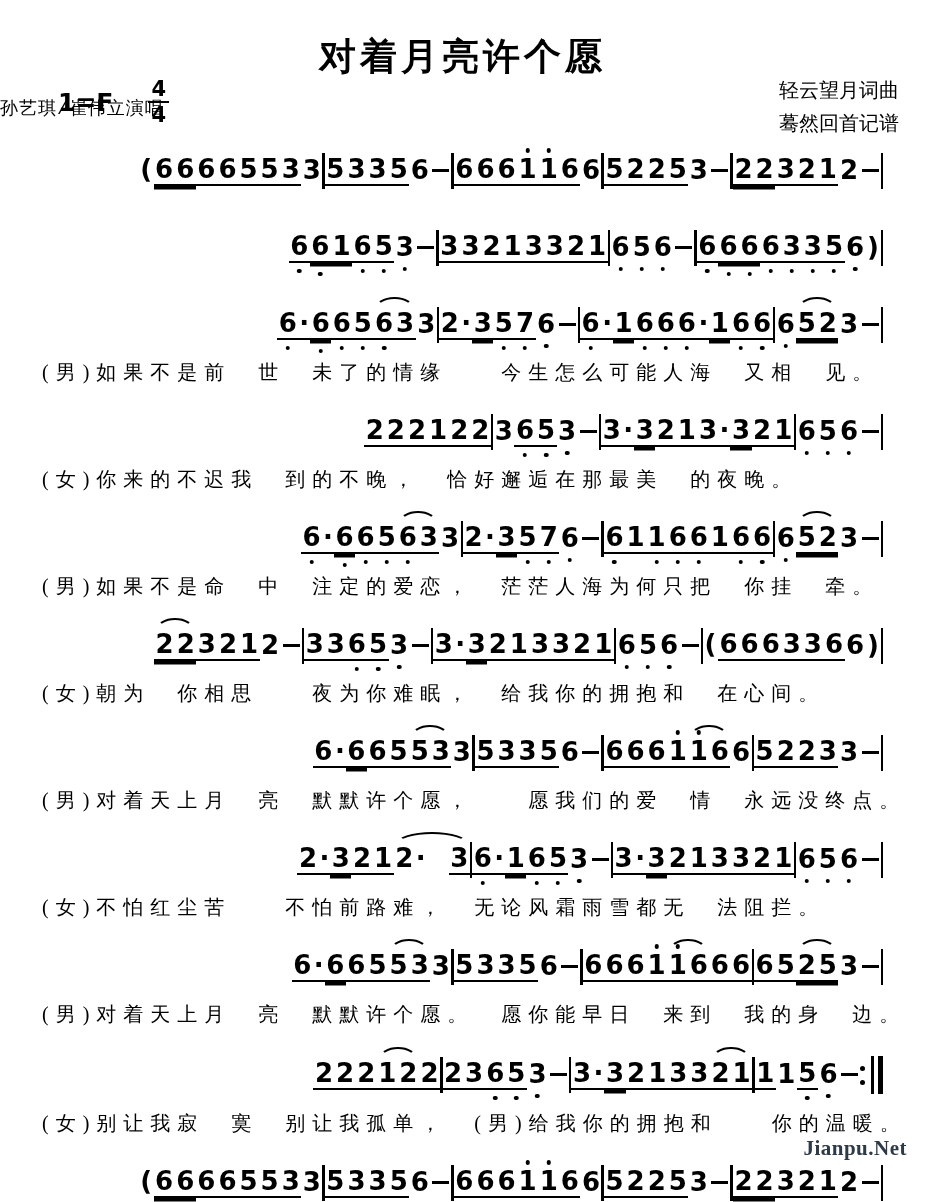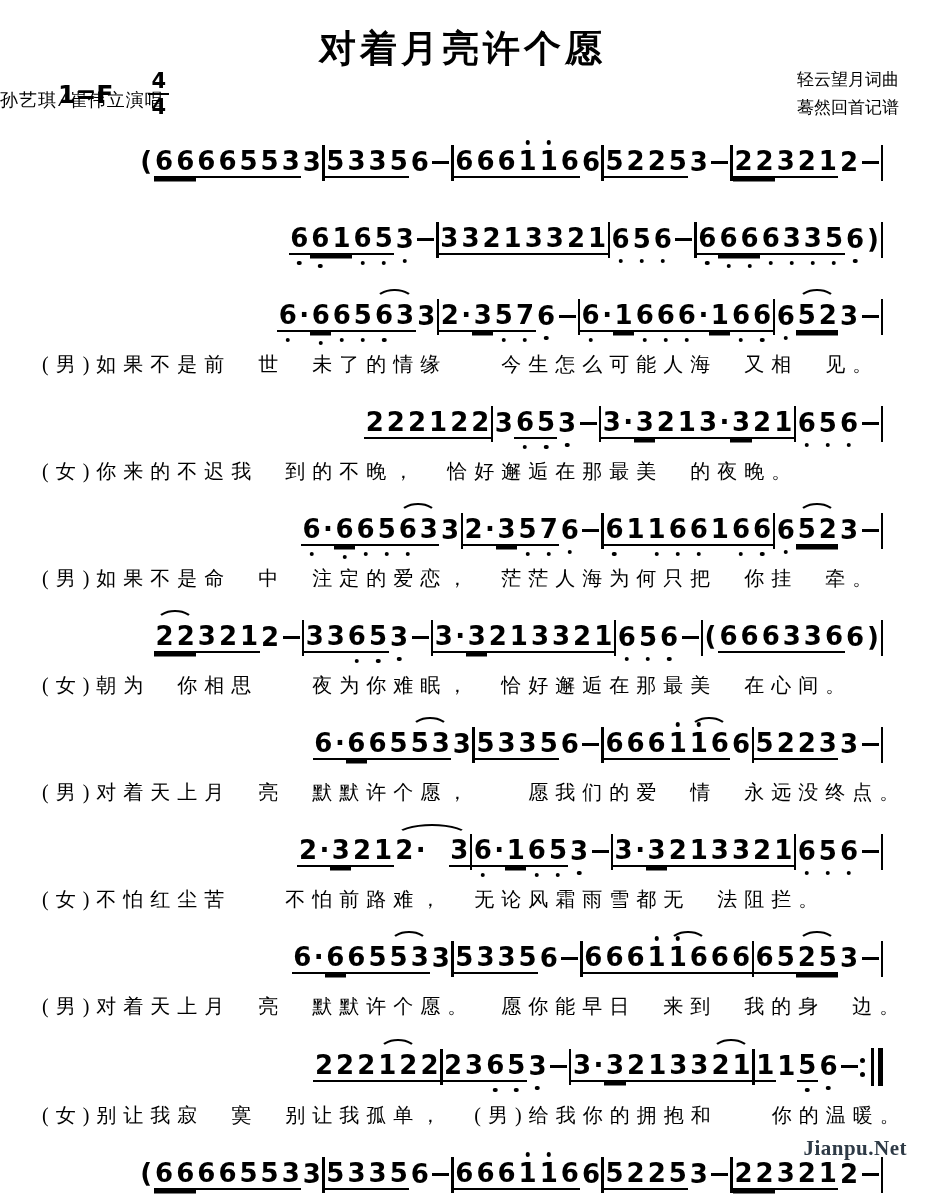--- a/index.html
+++ b/index.html
@@ -2,30 +2,30 @@
 <html><head>
 <meta charset="utf-8">
 <style>
   html,body{margin:0;padding:0;background:#ffffff;}
   .page{width:925px;height:1202px;background:#ffffff;position:relative;overflow:hidden;
         font-family:"DejaVu Sans",sans-serif;color:#000;}
 
   
   .header{position:relative;height:126px;}
   .title{text-align:center;padding-top:24px;font-size:37px;font-weight:700;
-         font-family:"Liberation Serif",serif;letter-spacing:4px;}
+         font-family:"Liberation Serif",serif;letter-spacing:4px;margin-top:8px;}
   .keysig{position:absolute;left:58px;top:70px;display:flex;align-items:center;
           font-weight:700;font-size:25px;gap:28px;}
   .ts{display:inline-flex;flex-direction:column;align-items:center;font-size:21px;
       font-weight:700;line-height:1.05;margin-left:7px;}
   .ts .num{border-bottom:2.5px solid #000;padding:0 3px 1px;}
   .ts .den{padding:1px 3px 0;}
   .performer{position:absolute;left:0;width:100%;top:88px;font-size:18px;
              font-family:Liberation Mono, monospace;letter-spacing:1px;}
-  .credits{position:absolute;right:26px;top:66px;text-align:right;font-size:17px;
+  .credits{position:absolute;right:26px;top:66px;text-align:right;font-size:20px;
            line-height:1.65;font-family:"Liberation Serif",serif;}
 
   
   .score{padding:4px 42px 0 42px;}
   .sline{margin-bottom:13px;}
   .notes{display:flex;justify-content:flex-end;align-items:center;
          padding:15px 0 13px;font-size:26px;font-weight:700;line-height:1;}
   .tok{white-space:nowrap;display:inline-block;}
   .ch{display:inline-block;position:relative;padding:0 1.5px 2px;}
   .ch.rd{padding:0 1px 2px;}
@@ -232,21 +232,21 @@
           <span class="tok"><span class="ch db">5</span></span>
           <span class="tok"><span class="ch db">6</span></span>
           <span class="tok"><span class="dashch"></span></span>
           <span class="bar"></span>
           <span class="tok"><span class="ch">(</span><span class="ch u1">6</span><span class="ch u1">6</span></span>
           <span class="tok"><span class="ch u1">6</span><span class="ch u1">3</span></span>
           <span class="tok"><span class="ch u1">3</span><span class="ch u1">6</span></span>
           <span class="tok"><span class="ch">6</span><span class="ch">)</span></span>
           <span class="bar"></span>
         </div>
-        <div class="lyrics">(女)朝为　你相思　　夜为你难眠，　恰好邂逅在那最美　在心间。</div>
+        <div class="lyrics">(女)朝为　你相思　　夜为你难眠，　给我你的拥抱和　在心间。</div>
       </div>
       <div class="sline">
         <div class="notes">
           <span class="tok"><span class="ch u1">6</span><span class="ch rd u1">·</span><span class="ch u2">6</span></span>
           <span class="tok"><span class="ch u1">6</span><span class="ch u1">5</span></span>
           <span class="tok"><span class="arcgrp"><span class="ch u1">5</span><span class="ch u1">3</span></span></span>
           <span class="tok"><span class="ch">3</span></span>
           <span class="bar"></span>
           <span class="tok"><span class="ch u1">5</span><span class="ch u1">3</span></span>
           <span class="tok"><span class="ch u1">3</span><span class="ch u1">5</span></span>

